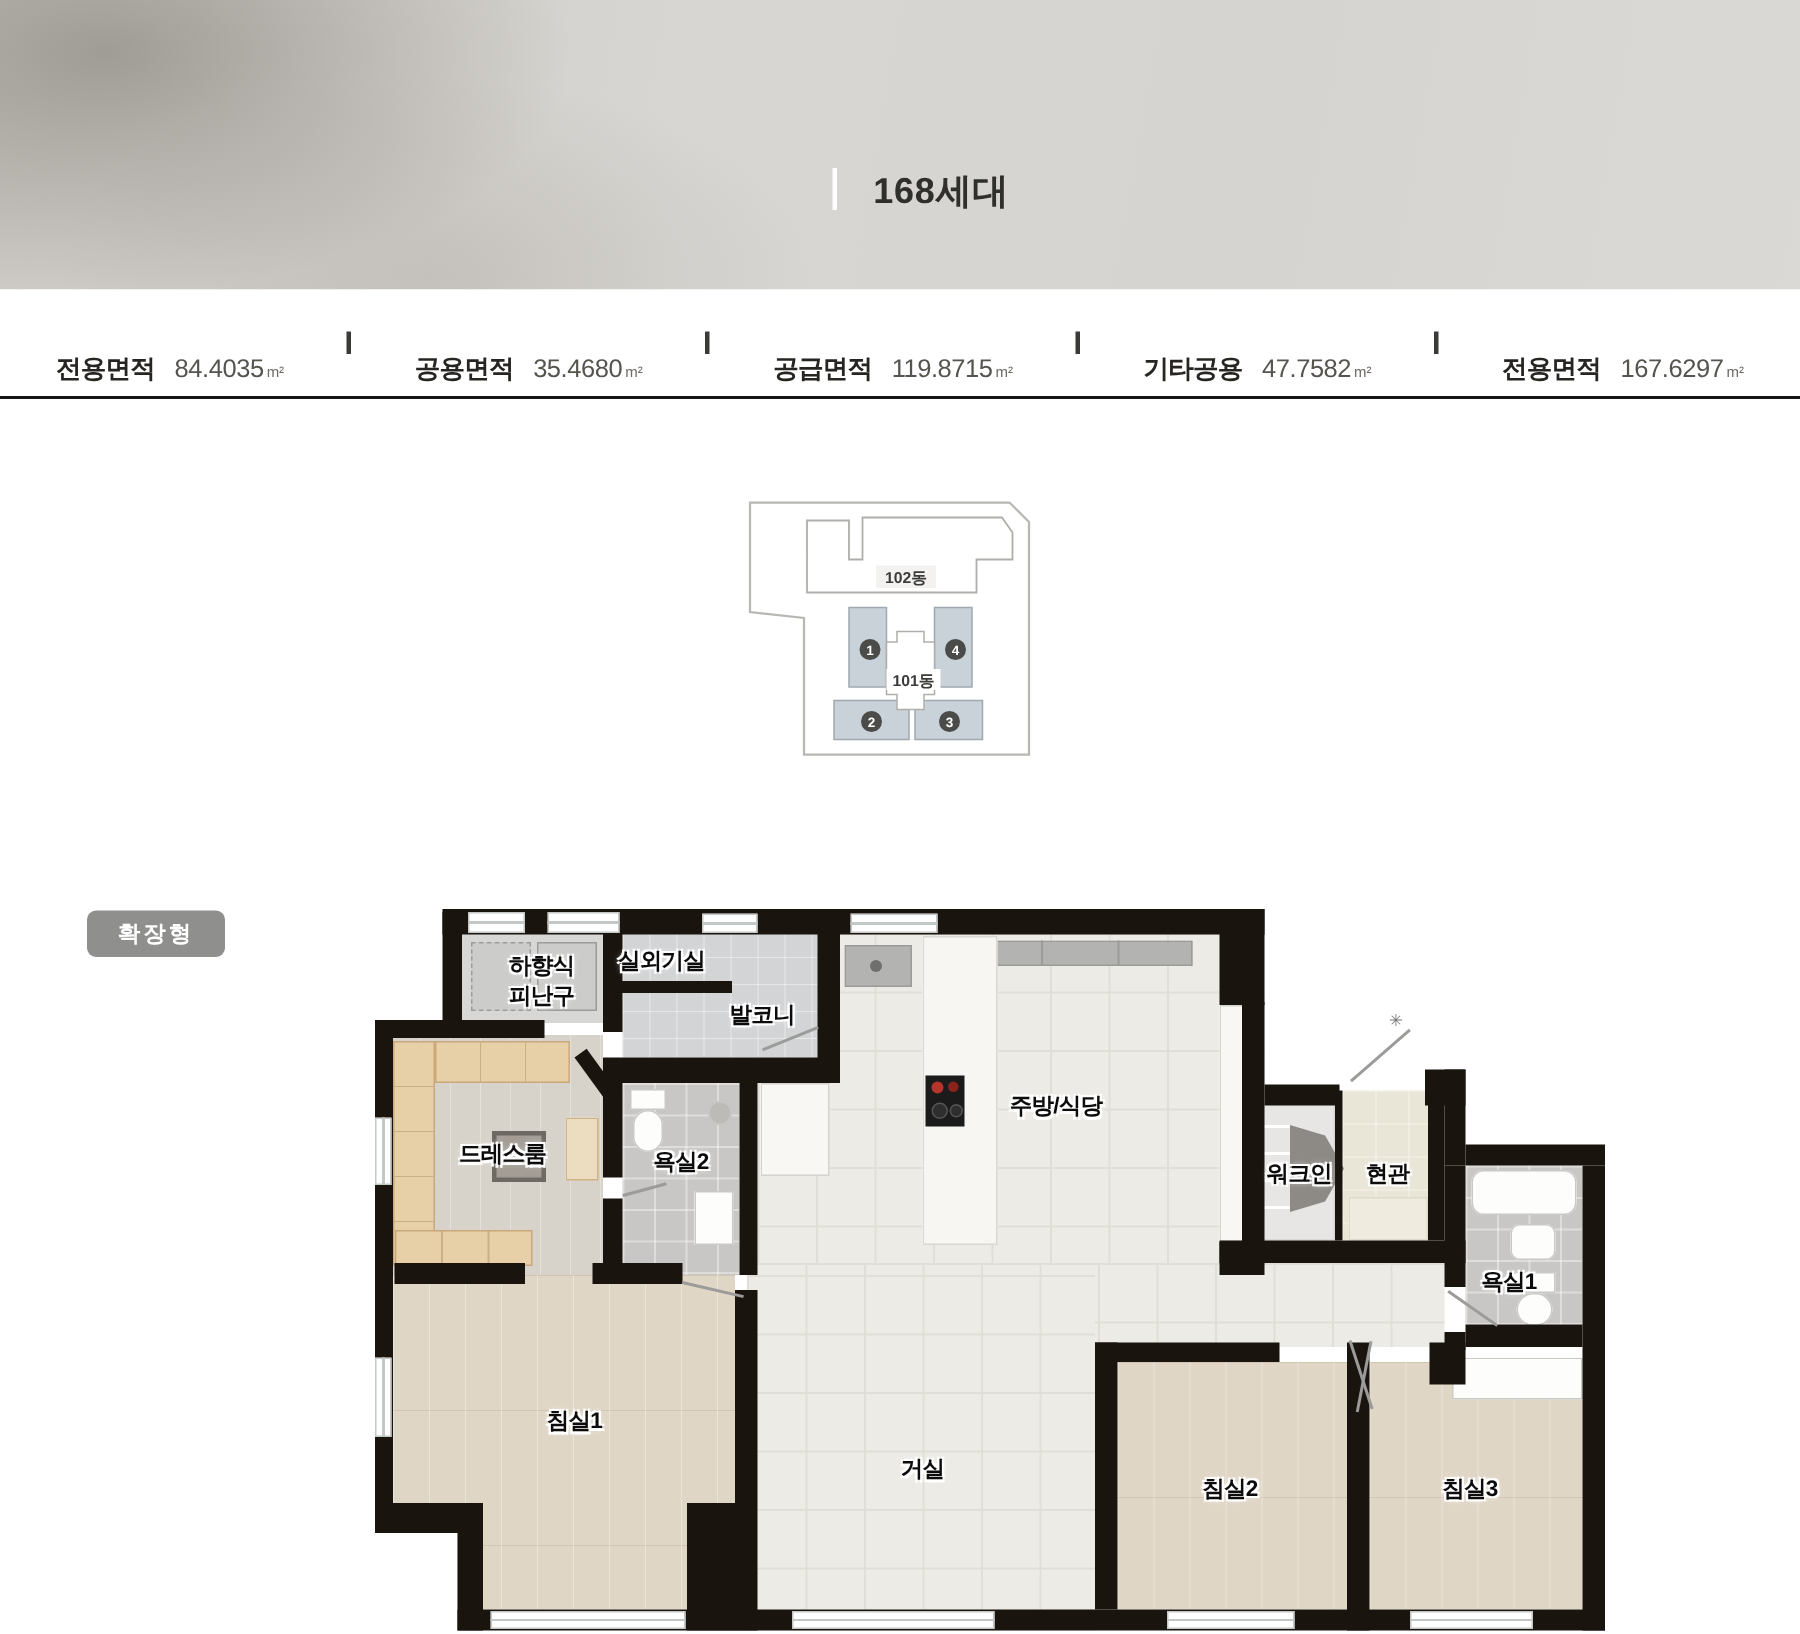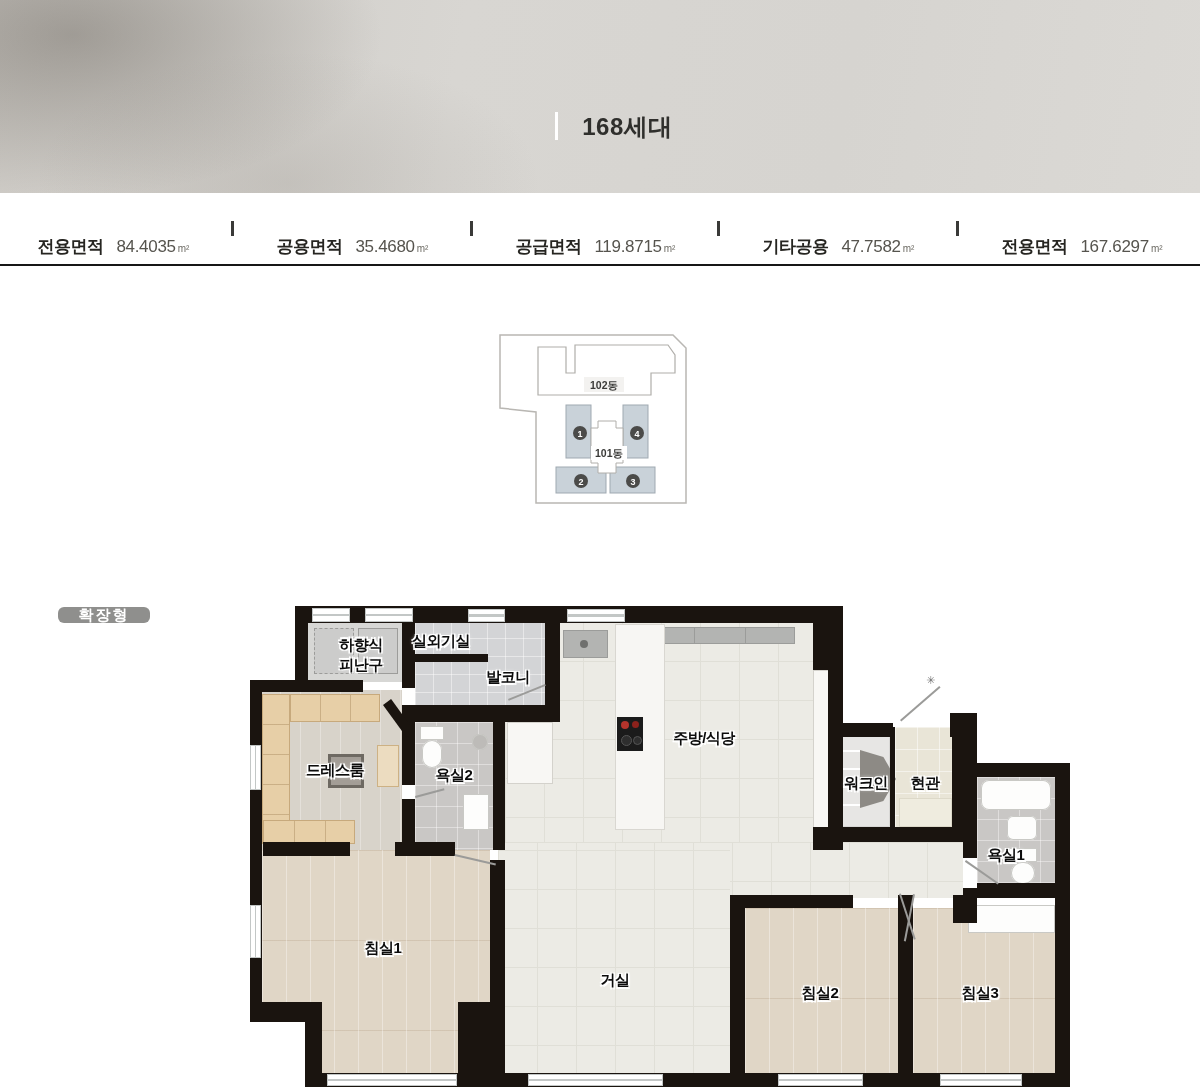--- a/index.html
+++ b/index.html
@@ -26,21 +26,21 @@
   .area-value{font-size:17px;color:#56544e;margin-left:13px;letter-spacing:-0.3px;}
   .area-unit{font-size:10px;color:#6d6b64;margin-left:2px;margin-top:43px;}
   .area-divider{width:3px;height:15px;background:#3a3a38;margin:0 42px;align-self:center;}
 
   
   #site-plan{position:absolute;left:488px;top:330px;}
   .sp-text{font-size:10.5px;fill:#3b3b39;font-weight:bold;}
   .sp-num{font-size:9px;fill:#ffffff;font-weight:bold;}
 
   
-  #type-badge{position:absolute;left:58px;top:607px;width:92px;height:16px;background:#8f8f8d;
+  #type-badge{position:absolute;left:58px;top:607px;width:92px;height:31px;background:#8f8f8d;
     border-radius:6px;color:#fff;font-size:15px;font-weight:bold;letter-spacing:2px;
     display:flex;align-items:center;justify-content:center;}
 
   
   #plan{position:absolute;left:250px;top:598px;width:820px;height:491px;background:#fff;}
   #plan .floor,#plan .fx,#plan .w,#plan .winH,#plan .winV,#plan .door,#plan .rlabel{position:absolute;}
   .floor{z-index:1;}
   .fx{z-index:2;}
   .w{background:#1a140f;z-index:3;}
   .winH,.winV{z-index:4;background:#fff;box-shadow:inset 0 0 0 1px #c3c7c6;}

